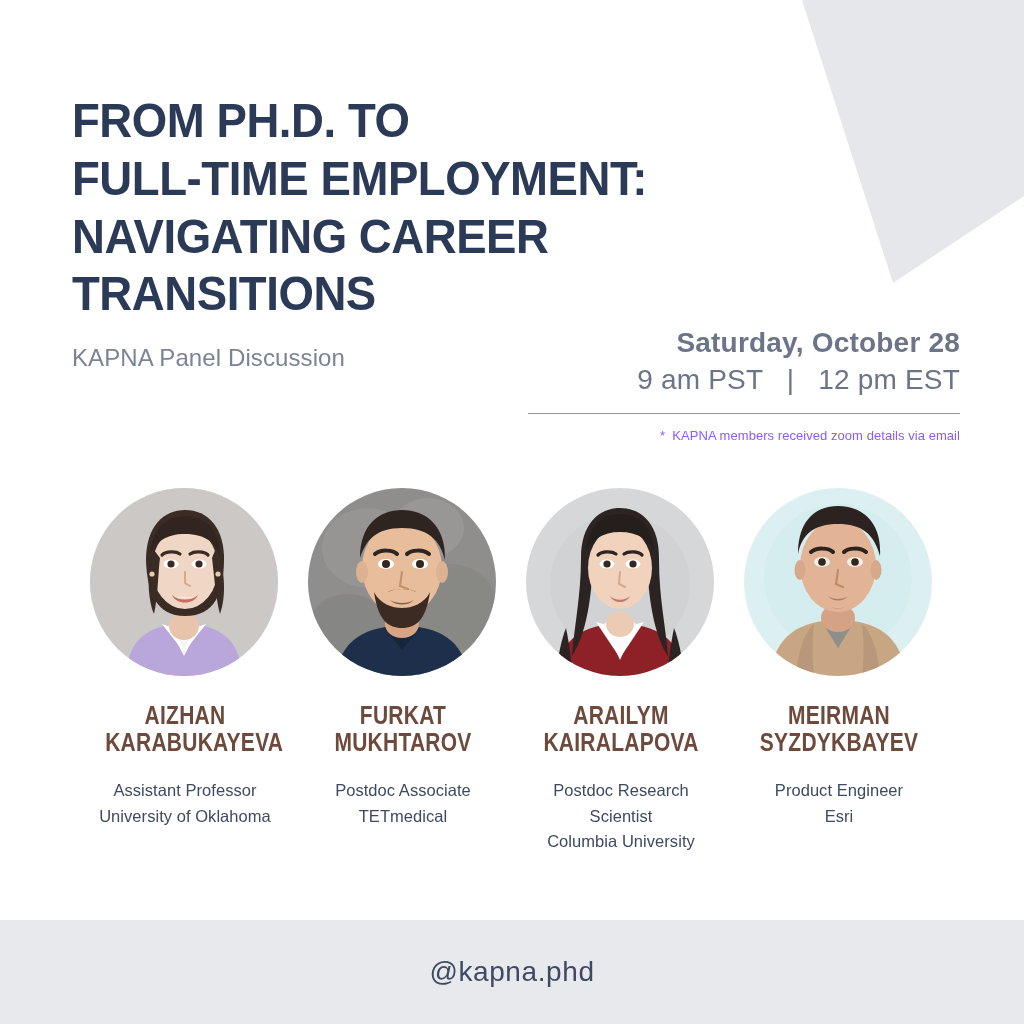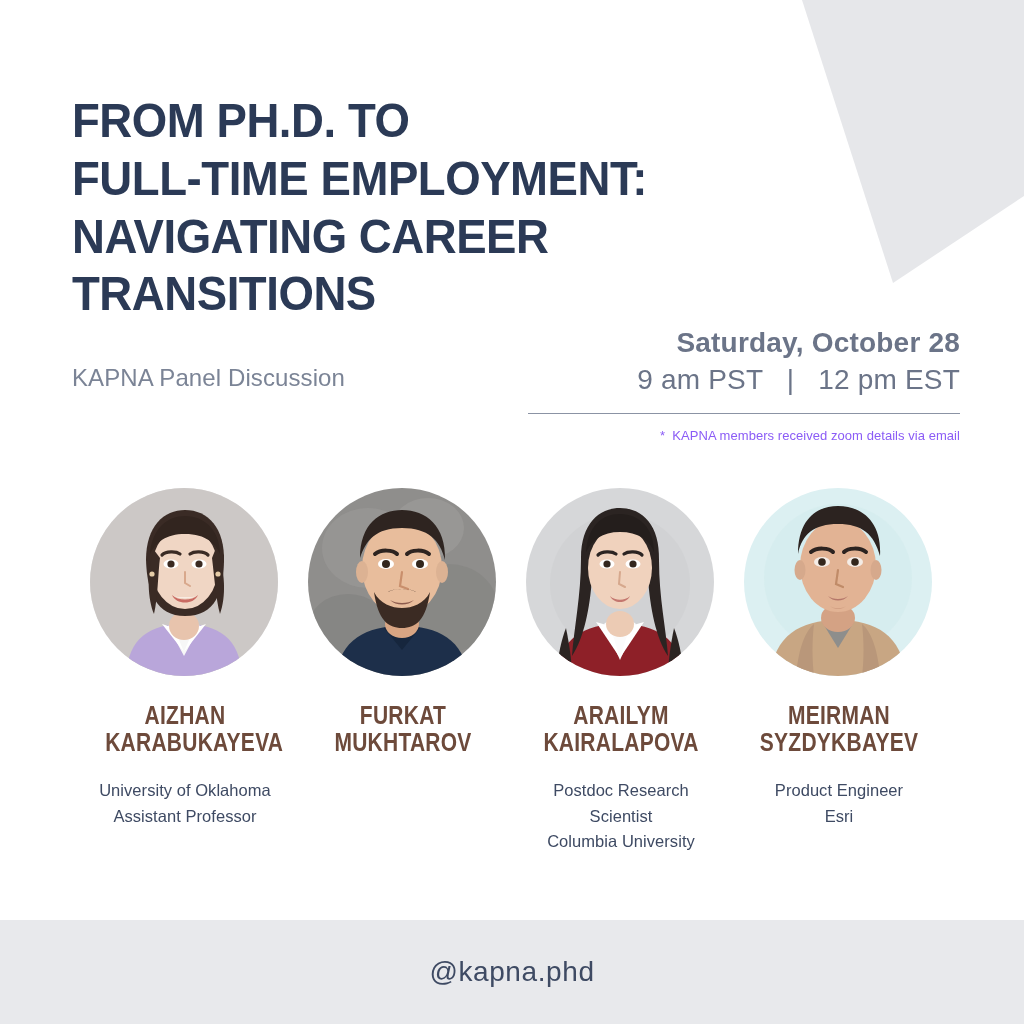--- a/index.html
+++ b/index.html
@@ -36,21 +36,21 @@
     font-size:49px;
     line-height:1.18;
     letter-spacing:-0.5px;
     transform:scaleX(0.93);
     transform-origin:left top;
   }
   .title-line { white-space:nowrap; }
 
   .subtitle {
     position:absolute;
-    left:72px; top:364px;
+    left:72px; top:344px;
     color:#7b8496;
     font-size:24px;
     letter-spacing:0.1px;
   }
 
   
   .date-block {
     position:absolute;
     right:64px; top:325px;
     width:440px;
@@ -199,22 +199,22 @@
           <path d="M84 108 C90 111 100 111 106 108 C100 110 90 110 84 108 Z" fill="#ffffff"></path>
           <circle cx="62" cy="86" r="2.6" fill="#e6cda8"></circle>
           <circle cx="128" cy="86" r="2.6" fill="#e6cda8"></circle>
         </svg>
       </div>
       <div class="sp-name">
         <div>AIZHAN</div>
         <div>KARABUKAYEVA</div>
       </div>
       <div class="sp-role">
+        <div>Assistant Professor</div>
         <div>University of Oklahoma</div>
-        <div>Assistant Professor</div>
       </div>
     </div>
 
     <div class="speaker">
       <div class="avatar">
         <svg viewBox="0 0 188 188">
           <rect x="0" y="0" width="188" height="188" fill="#8f8e8c"></rect>
           <ellipse cx="60" cy="60" rx="46" ry="40" fill="#9b9a97" opacity="0.6"></ellipse>
           <ellipse cx="140" cy="120" rx="50" ry="44" fill="#848381" opacity="0.6"></ellipse>
           <ellipse cx="120" cy="40" rx="36" ry="30" fill="#a3a2a0" opacity="0.45"></ellipse>
@@ -235,20 +235,24 @@
           <path d="M94 84 L92 98 L100 101" stroke="#c98f6c" stroke-width="2.2" fill="none" stroke-linecap="round"></path>
           <path d="M66 104 C70 132 80 140 94 140 C108 140 118 132 122 104 C116 116 104 120 94 120 C84 120 72 116 66 104 Z" fill="#3b2b23"></path>
           <path d="M80 104 C86 100 102 100 108 104 C104 100 84 100 80 104 Z" fill="#3b2b23"></path>
           <path d="M82 112 C88 116 100 116 106 112 C100 118 88 118 82 112 Z" fill="#8c5b4d"></path>
         </svg>
       </div>
       <div class="sp-name">
         <div>FURKAT</div>
         <div>MUKHTAROV</div>
       </div>
+      <div class="sp-role">
+        <div>Postdoc Associate</div>
+        <div>TETmedical</div>
+      </div>
     </div>
 
     <div class="speaker">
       <div class="avatar">
         <svg viewBox="0 0 188 188">
           <rect x="0" y="0" width="188" height="188" fill="#d6d7d9"></rect>
           <ellipse cx="94" cy="96" rx="70" ry="70" fill="#cfd0d2" opacity="0.7"></ellipse>
           <path d="M30 188 C34 150 58 136 94 136 C130 136 154 150 158 188 Z" fill="#8e2028"></path>
           <path d="M78 136 L94 172 L110 136 L102 130 L86 130 Z" fill="#fbfbfb"></path>
           <path d="M70 134 L94 170 L84 138 Z" fill="#ffffff"></path>

